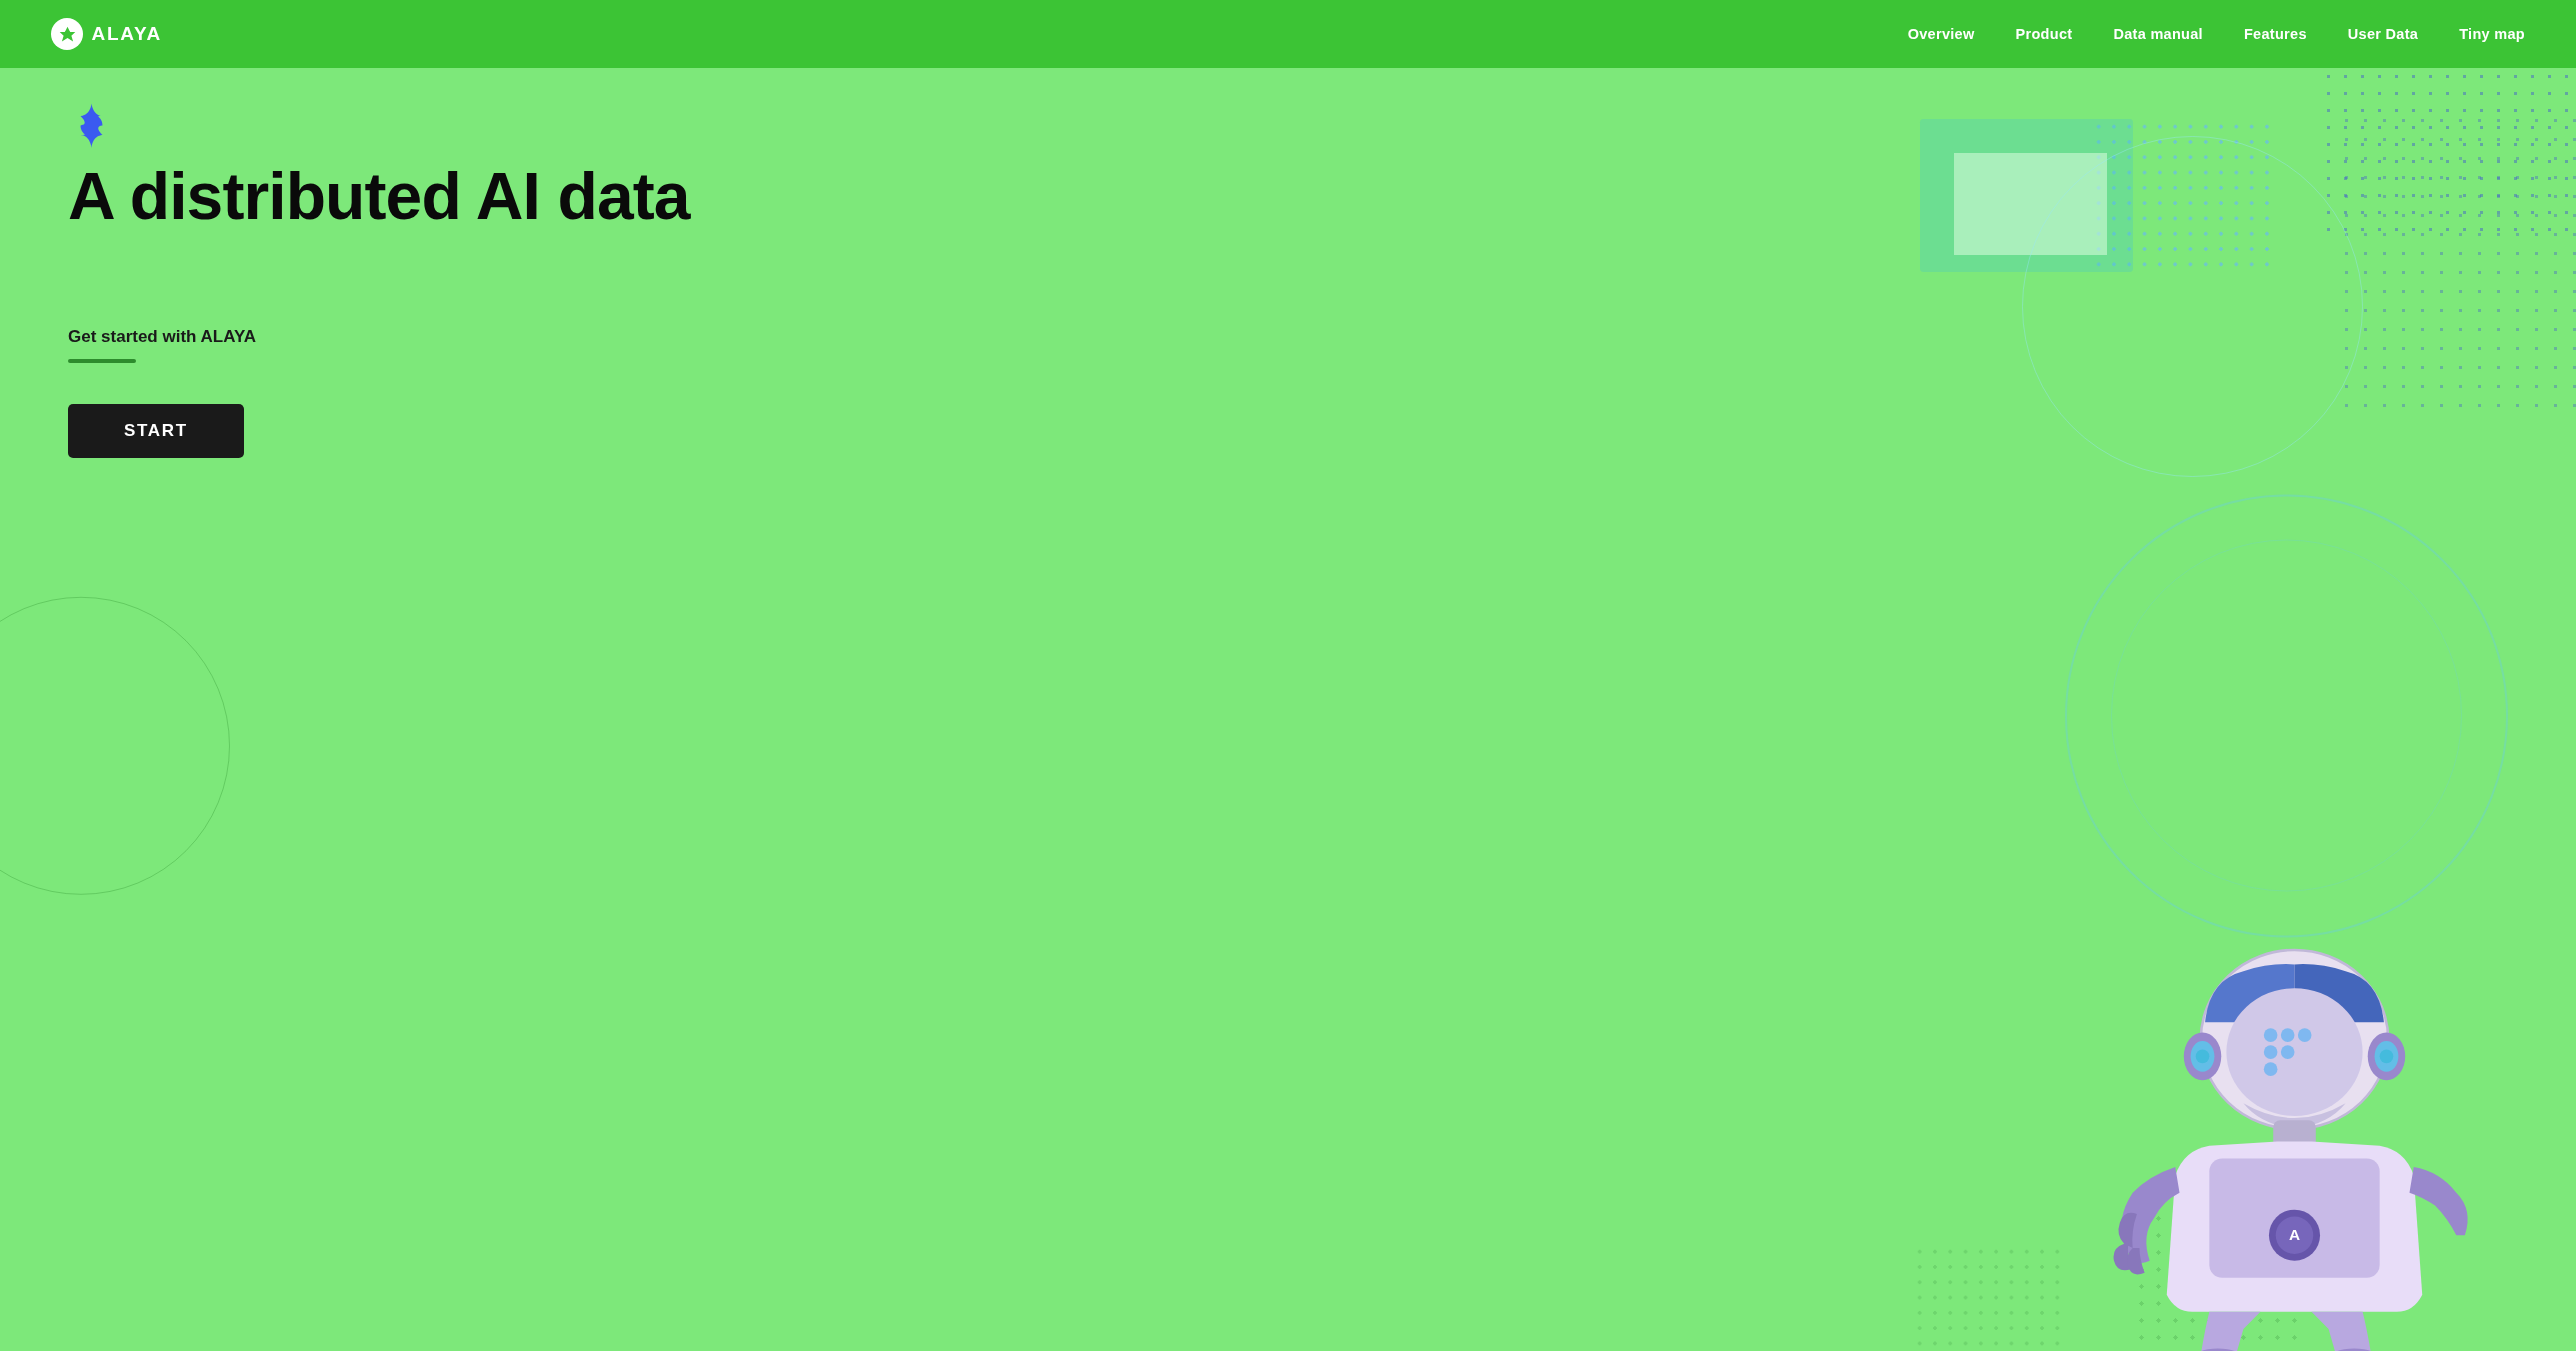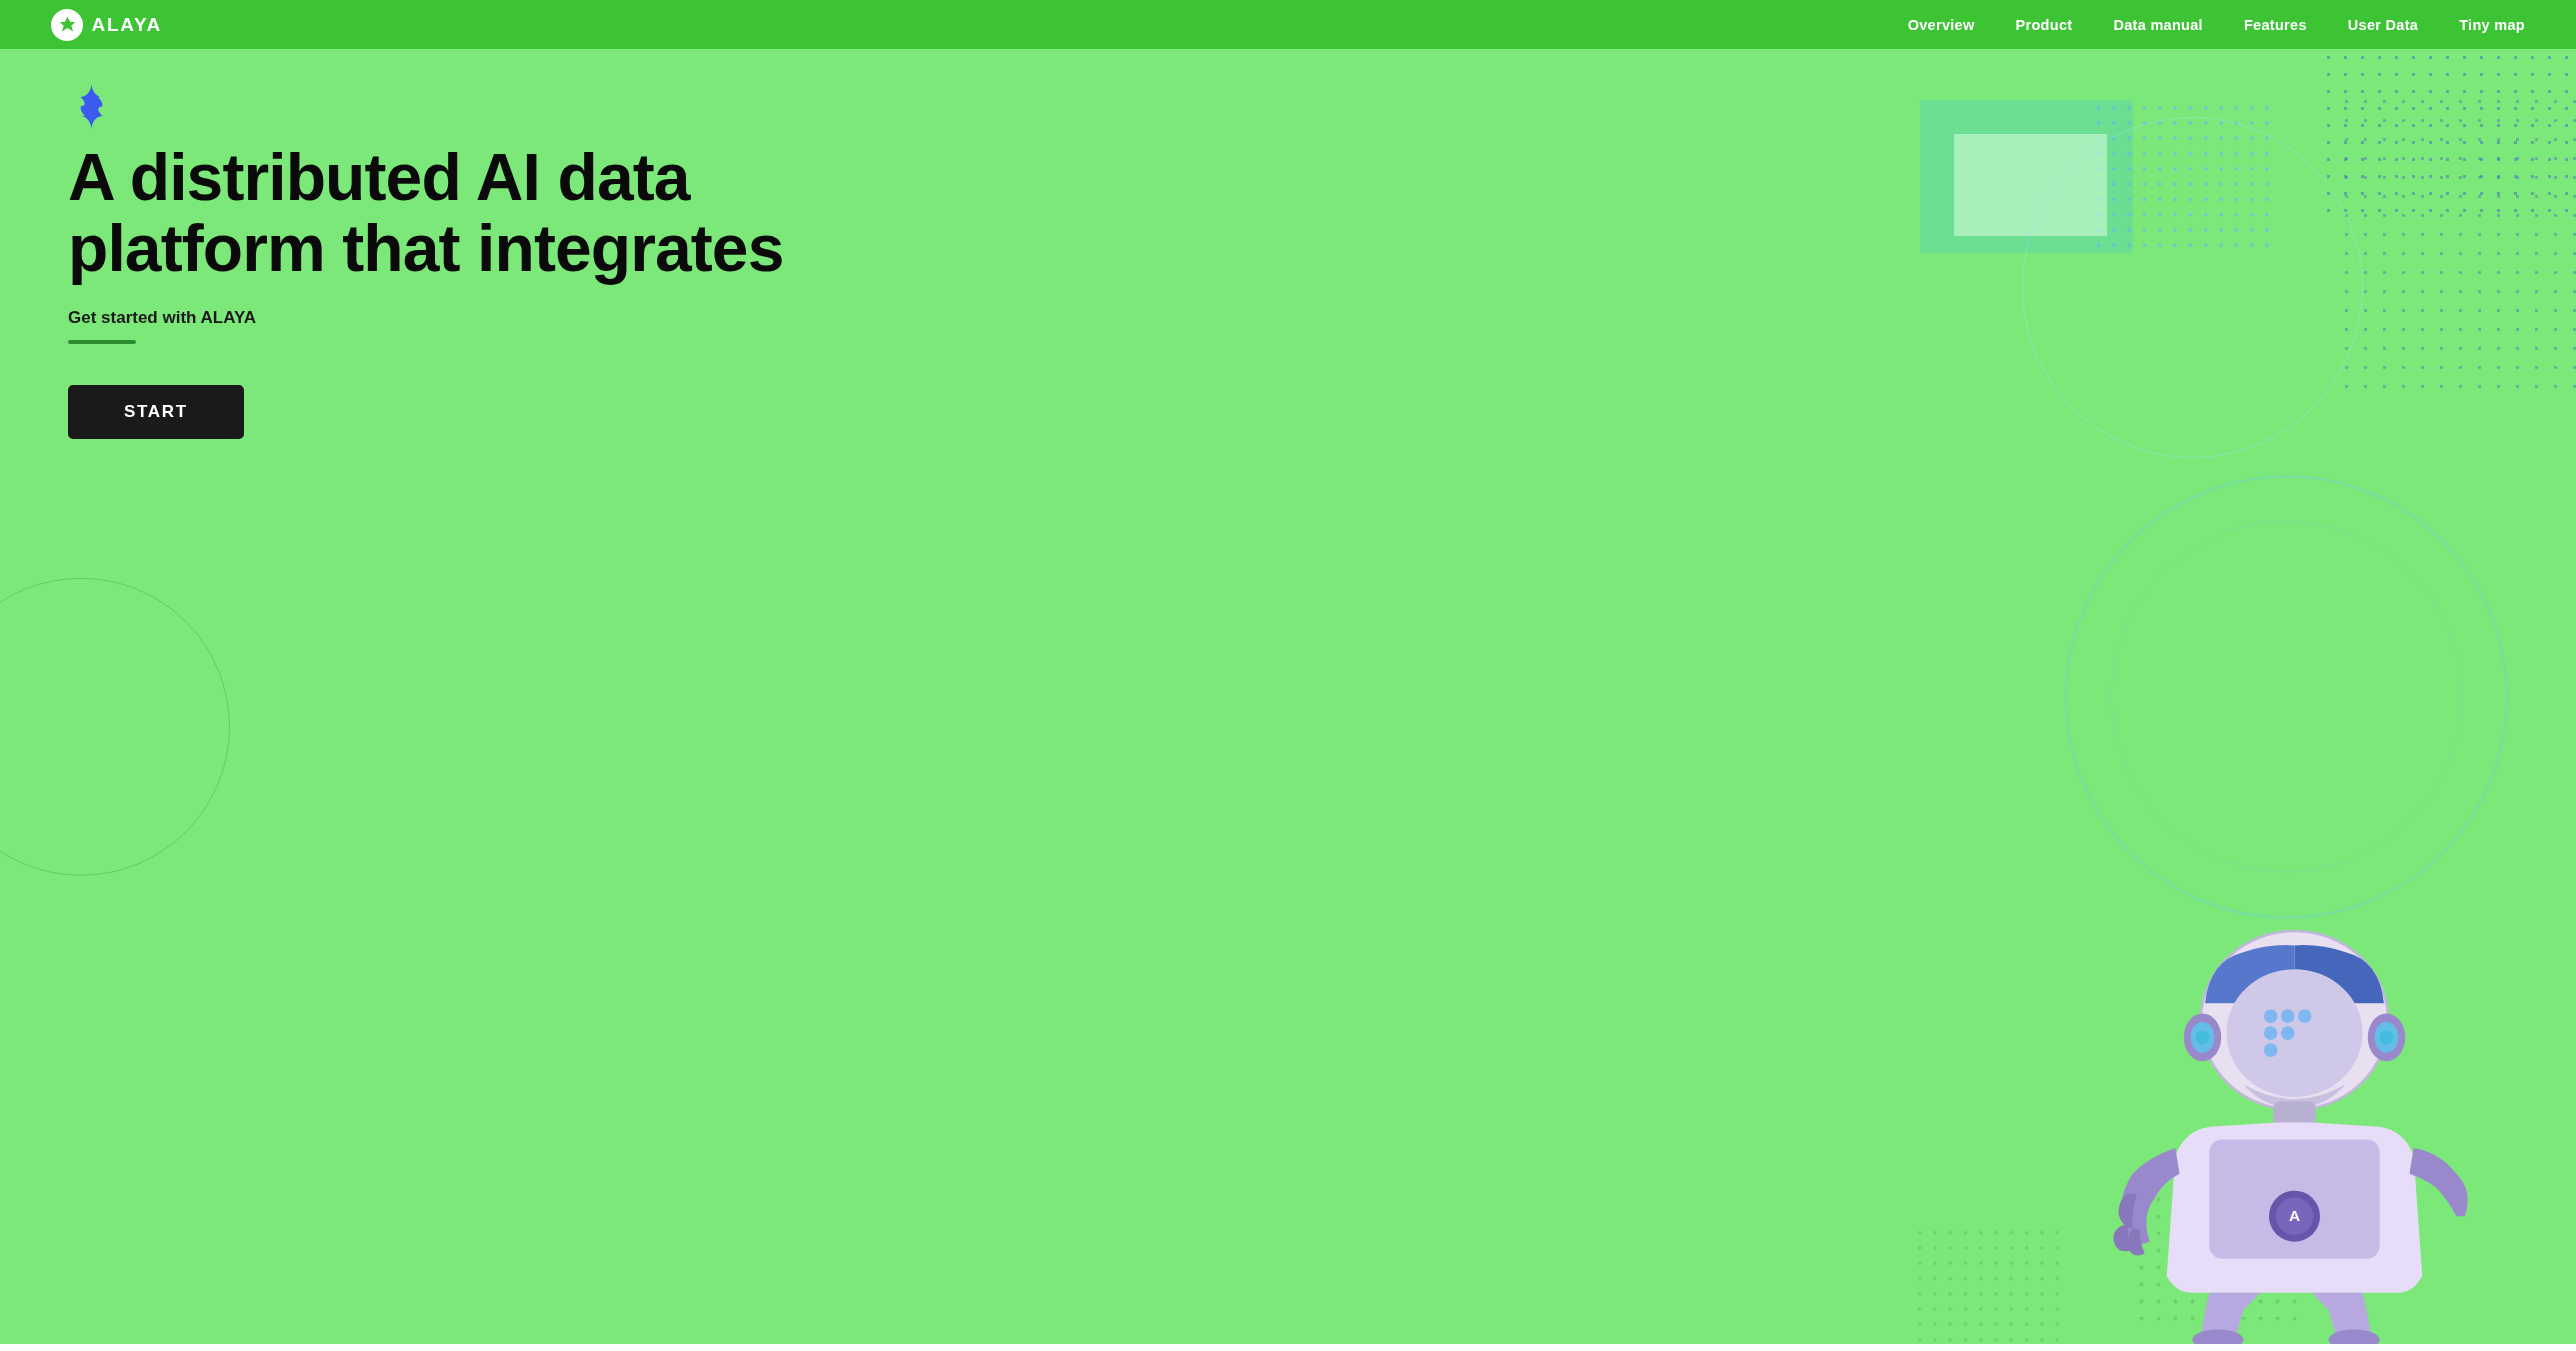--- a/index.html
+++ b/index.html
@@ -15,21 +15,21 @@
       height: 100vh;
     }
 
     
     .navbar {
       background-color: #3cc435;
       display: flex;
       align-items: center;
       justify-content: space-between;
       padding: 0 51px;
-      height: 49px;
+      height: 68px;
       position: relative;
       z-index: 10;
     }
 
     .navbar-logo {
       display: flex;
       align-items: center;
       gap: 8.5px;
       cursor: pointer;
     }
@@ -331,21 +331,21 @@
 
     
     <div class="hero-star">
       <svg class="star-shape" viewBox="0 0 60 60" fill="none" xmlns="http://www.w3.org/2000/svg">
         <path d="M30 2 C30 2 32 18 44 18 C32 18 44 18 44 30 C44 30 32 30 44 42 C44 42 32 42 30 58 C30 58 28 42 16 42 C28 42 16 42 16 30 C16 30 28 30 16 18 C16 18 28 18 30 2 Z" fill="#3a5af0"></path>
       </svg>
     </div>
 
     <h1 class="hero-title">
       <span>A distributed AI data</span><br>
-      <span>platform that integrates</span><br>
+      <br>
     </h1>
 
     <p class="hero-subtitle">Get started with ALAYA</p>
 
     <div class="hero-underline"></div>
 
     <button class="hero-btn">START</button>
   </div>
 
   <div class="robot-svg-container">

